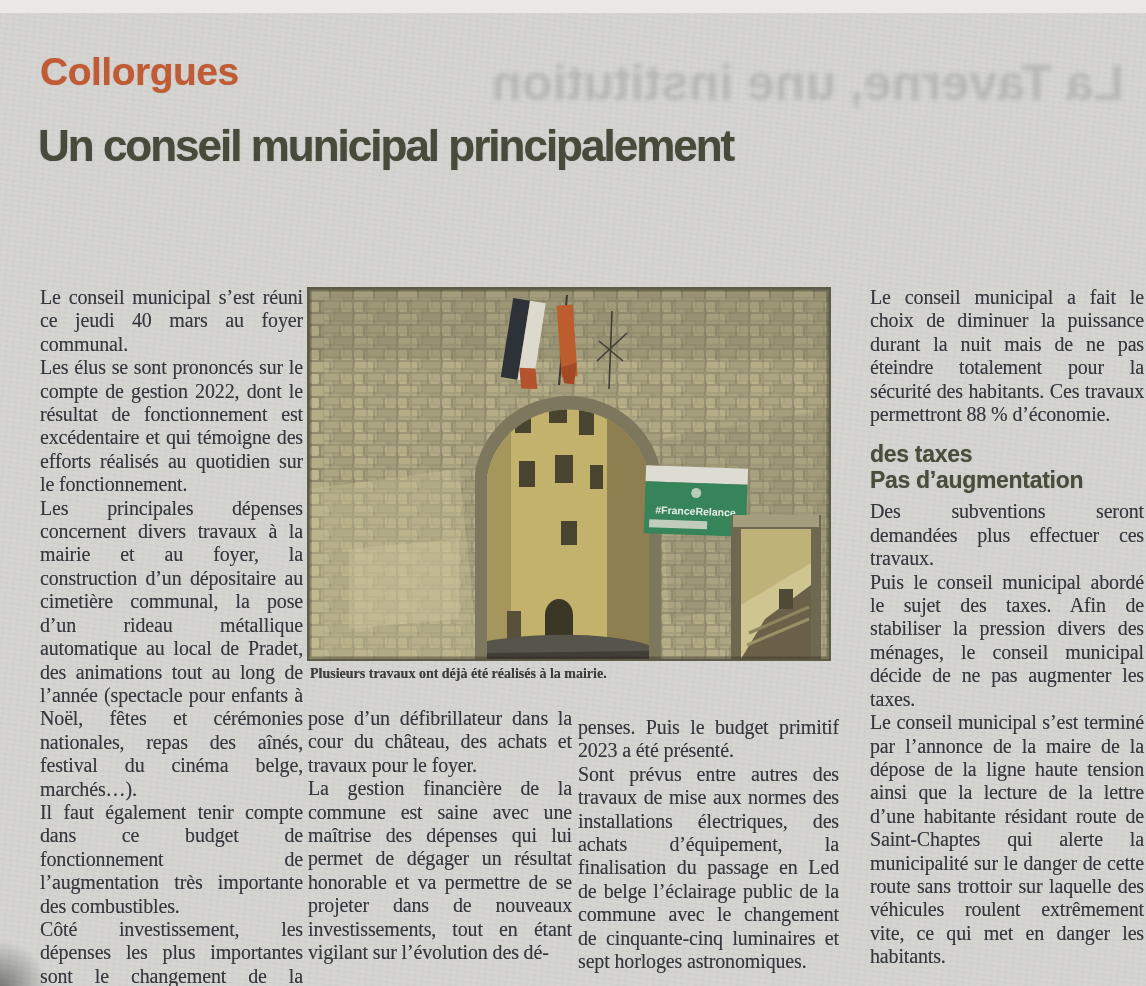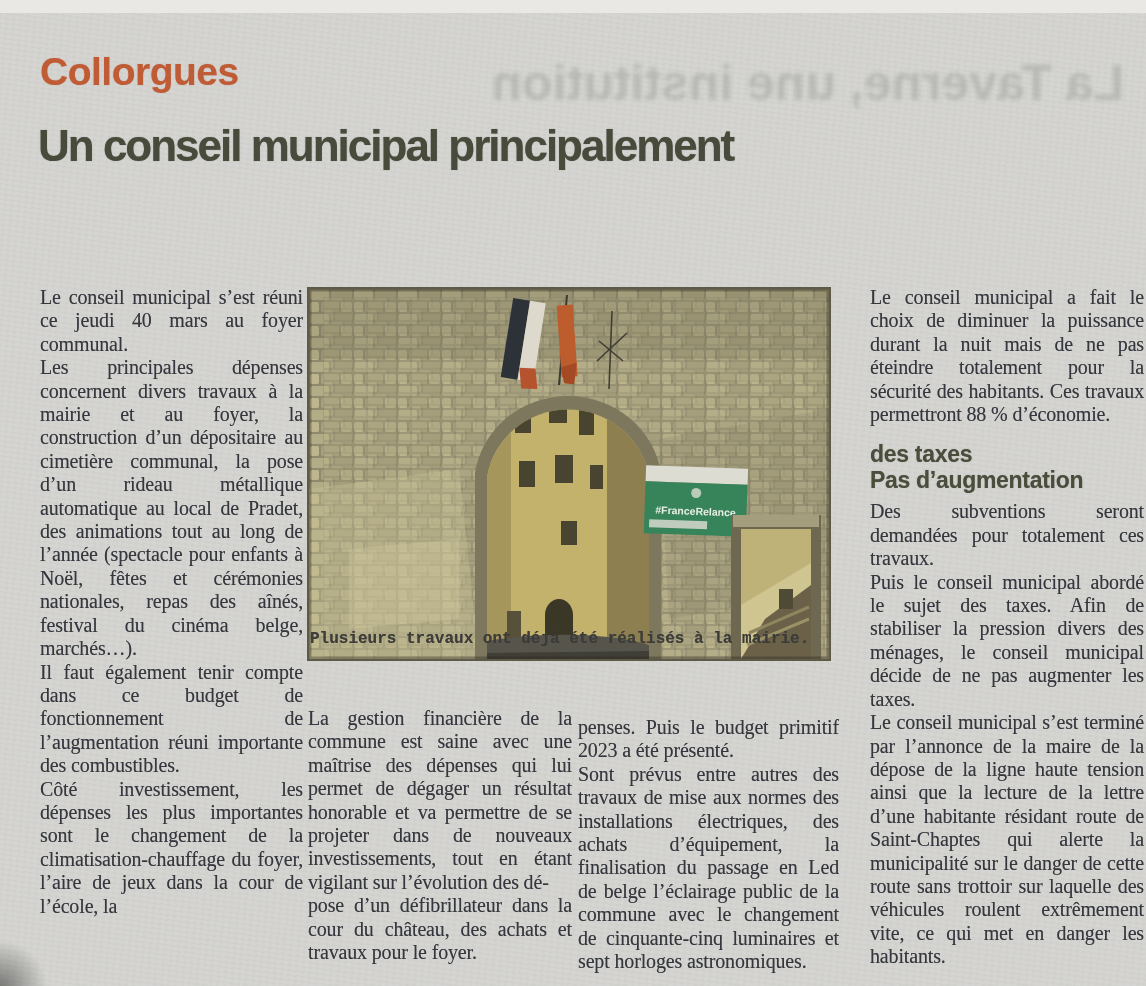--- a/index.html
+++ b/index.html
@@ -49,45 +49,46 @@
     font-family:"Liberation Sans","DejaVu Sans",sans-serif; font-weight:bold;
     font-size:23px; line-height:26px; color:#4a4c3c; letter-spacing:-0.3px;
     margin:15px 0 7px 0; text-align:left;
     text-shadow:0 0 1px rgba(70,72,58,0.45);
   }
   .subhead div{white-space:nowrap;}
   figure.photo{position:absolute; left:307px; top:287px; width:524px; height:374px; margin:0;
     border:2px solid #5d5a48; box-sizing:border-box; background:#a9a383;}
   figure.photo svg{display:block;}
   .caption{
-    position:absolute; left:310px; top:630px; width:520px;
-    font-family:Liberation Mono, monospace; font-weight:bold;
-    font-size:16px; color:#3c3c3a; white-space:nowrap;
+    position:absolute; left:310px; top:666px; width:520px;
+    font-family:Liberation Serif, serif; font-weight:bold;
+    font-size:14px; color:#3c3c3a; white-space:nowrap;
     text-shadow:0 0 0.5px rgba(50,50,48,0.5);
   }
 </style>
 </head>
 <body>
 
 <div class="page">
   <div class="top-strip"></div>
   <div class="right-strip"></div>
 
   <div class="ghost">La Taverne, une institution</div>
 
   <div class="kicker">Collorgues</div>
 
   <h1 class="headline" style="margin:0;">
     <div>Un conseil municipal principalement</div>
   </h1>
 
   <div class="bodycol col1" lang="fr">
     <p>Le conseil municipal s’est réuni ce jeudi 40 mars au foyer communal.</p>
+    <p>Les élus se sont prononcés sur le compte de gestion 2022, dont le résultat de fonctionnement est excédentaire et qui témoigne des efforts réalisés au quotidien sur le fonctionnement.</p>
     <p>Les principales dépenses concernent divers travaux à la mairie et au foyer, la construction d’un dépositaire au cimetière communal, la pose d’un rideau métallique automatique au local de Pradet, des animations tout au long de l’année (spectacle pour enfants à Noël, fêtes et cérémonies nationales, repas des aînés, festival du cinéma belge, marchés…).</p>
-    <p>Il faut également tenir compte dans ce budget de fonctionnement de l’augmentation réuni importante des combustibles.</p>
+    <p>Il faut également tenir compte dans ce budget de fonctionnement de l’augmentation très importante des combustibles.</p>
     <p>Côté investissement, les dépenses les plus importantes sont le changement de la climatisation-chauffage du foyer, l’aire de jeux dans la cour de l’école, la</p>
   </div>
 
   <figure class="photo">
     <svg width="520" height="370" viewBox="0 0 520 370" xmlns="http://www.w3.org/2000/svg">
       <defs>
         <pattern id="st" width="44" height="24" patternUnits="userSpaceOnUse">
           <rect width="44" height="24" fill="#8f8a6d"></rect>
           <rect x="1" y="1" width="19" height="10" rx="2" fill="#b3ac87"></rect>
           <rect x="22" y="1" width="21" height="10" rx="2" fill="#a49d7c"></rect>
@@ -173,34 +174,34 @@
         </g>
       </g>
 
       <rect x="1" y="1" width="518" height="368" fill="none" stroke="rgba(40,38,30,0.35)" stroke-width="3"></rect>
     </svg>
   </figure>
 
   <figcaption class="caption">Plusieurs travaux ont déjà été réalisés à la mairie.</figcaption>
 
   <div class="bodycol col2" lang="fr">
+    <p>pose d’un défibrillateur dans la cour du château, des achats et travaux pour le foyer.</p>
     <p>La gestion financière de la commune est saine avec une maîtrise des dépenses qui lui permet de dégager un résultat honorable et va permettre de se projeter dans de nouveaux investissements, tout en étant vigilant sur l’évolution des dé-</p>
-    <p>pose d’un défibrillateur dans la cour du château, des achats et travaux pour le foyer.</p>
   </div>
 
   <div class="bodycol col3" lang="fr">
     <p>penses. Puis le budget primitif 2023 a été présenté.</p>
     <p>Sont prévus entre autres des travaux de mise aux normes des installations électriques, des achats d’équipement, la finalisation du passage en Led de belge l’éclairage public de la commune avec le changement de cinquante-cinq luminaires et sept horloges astronomiques.</p>
   </div>
 
   <div class="bodycol col4" lang="fr">
     <p>Le conseil municipal a fait le choix de diminuer la puissance durant la nuit mais de ne pas éteindre totalement pour la sécurité des habitants. Ces travaux permettront 88 % d’économie.</p>
     <div class="subhead">
       <div>des taxes</div>
       <div>Pas d’augmentation</div>
     </div>
-    <p>Des subventions seront demandées pour totalement ces travaux.</p>
+    <p>Des subventions seront demandées plus effectuer ces travaux.</p>
     <p>Puis le conseil municipal abordé le sujet des taxes. Afin de stabiliser la pression divers des ménages, le conseil municipal décide de ne pas augmenter les taxes.</p>
     <p>Le conseil municipal s’est terminé par l’annonce de la maire de la dépose de la ligne haute tension ainsi que la lecture de la lettre d’une habitante résidant route de Saint-Chaptes qui alerte la municipalité sur le danger de cette route sans trottoir sur laquelle des véhicules roulent extrêmement vite, ce qui met en danger les habitants.</p>
   </div>
 
   <div class="corner-smudge"></div>
 </div>
 
 </body></html>

